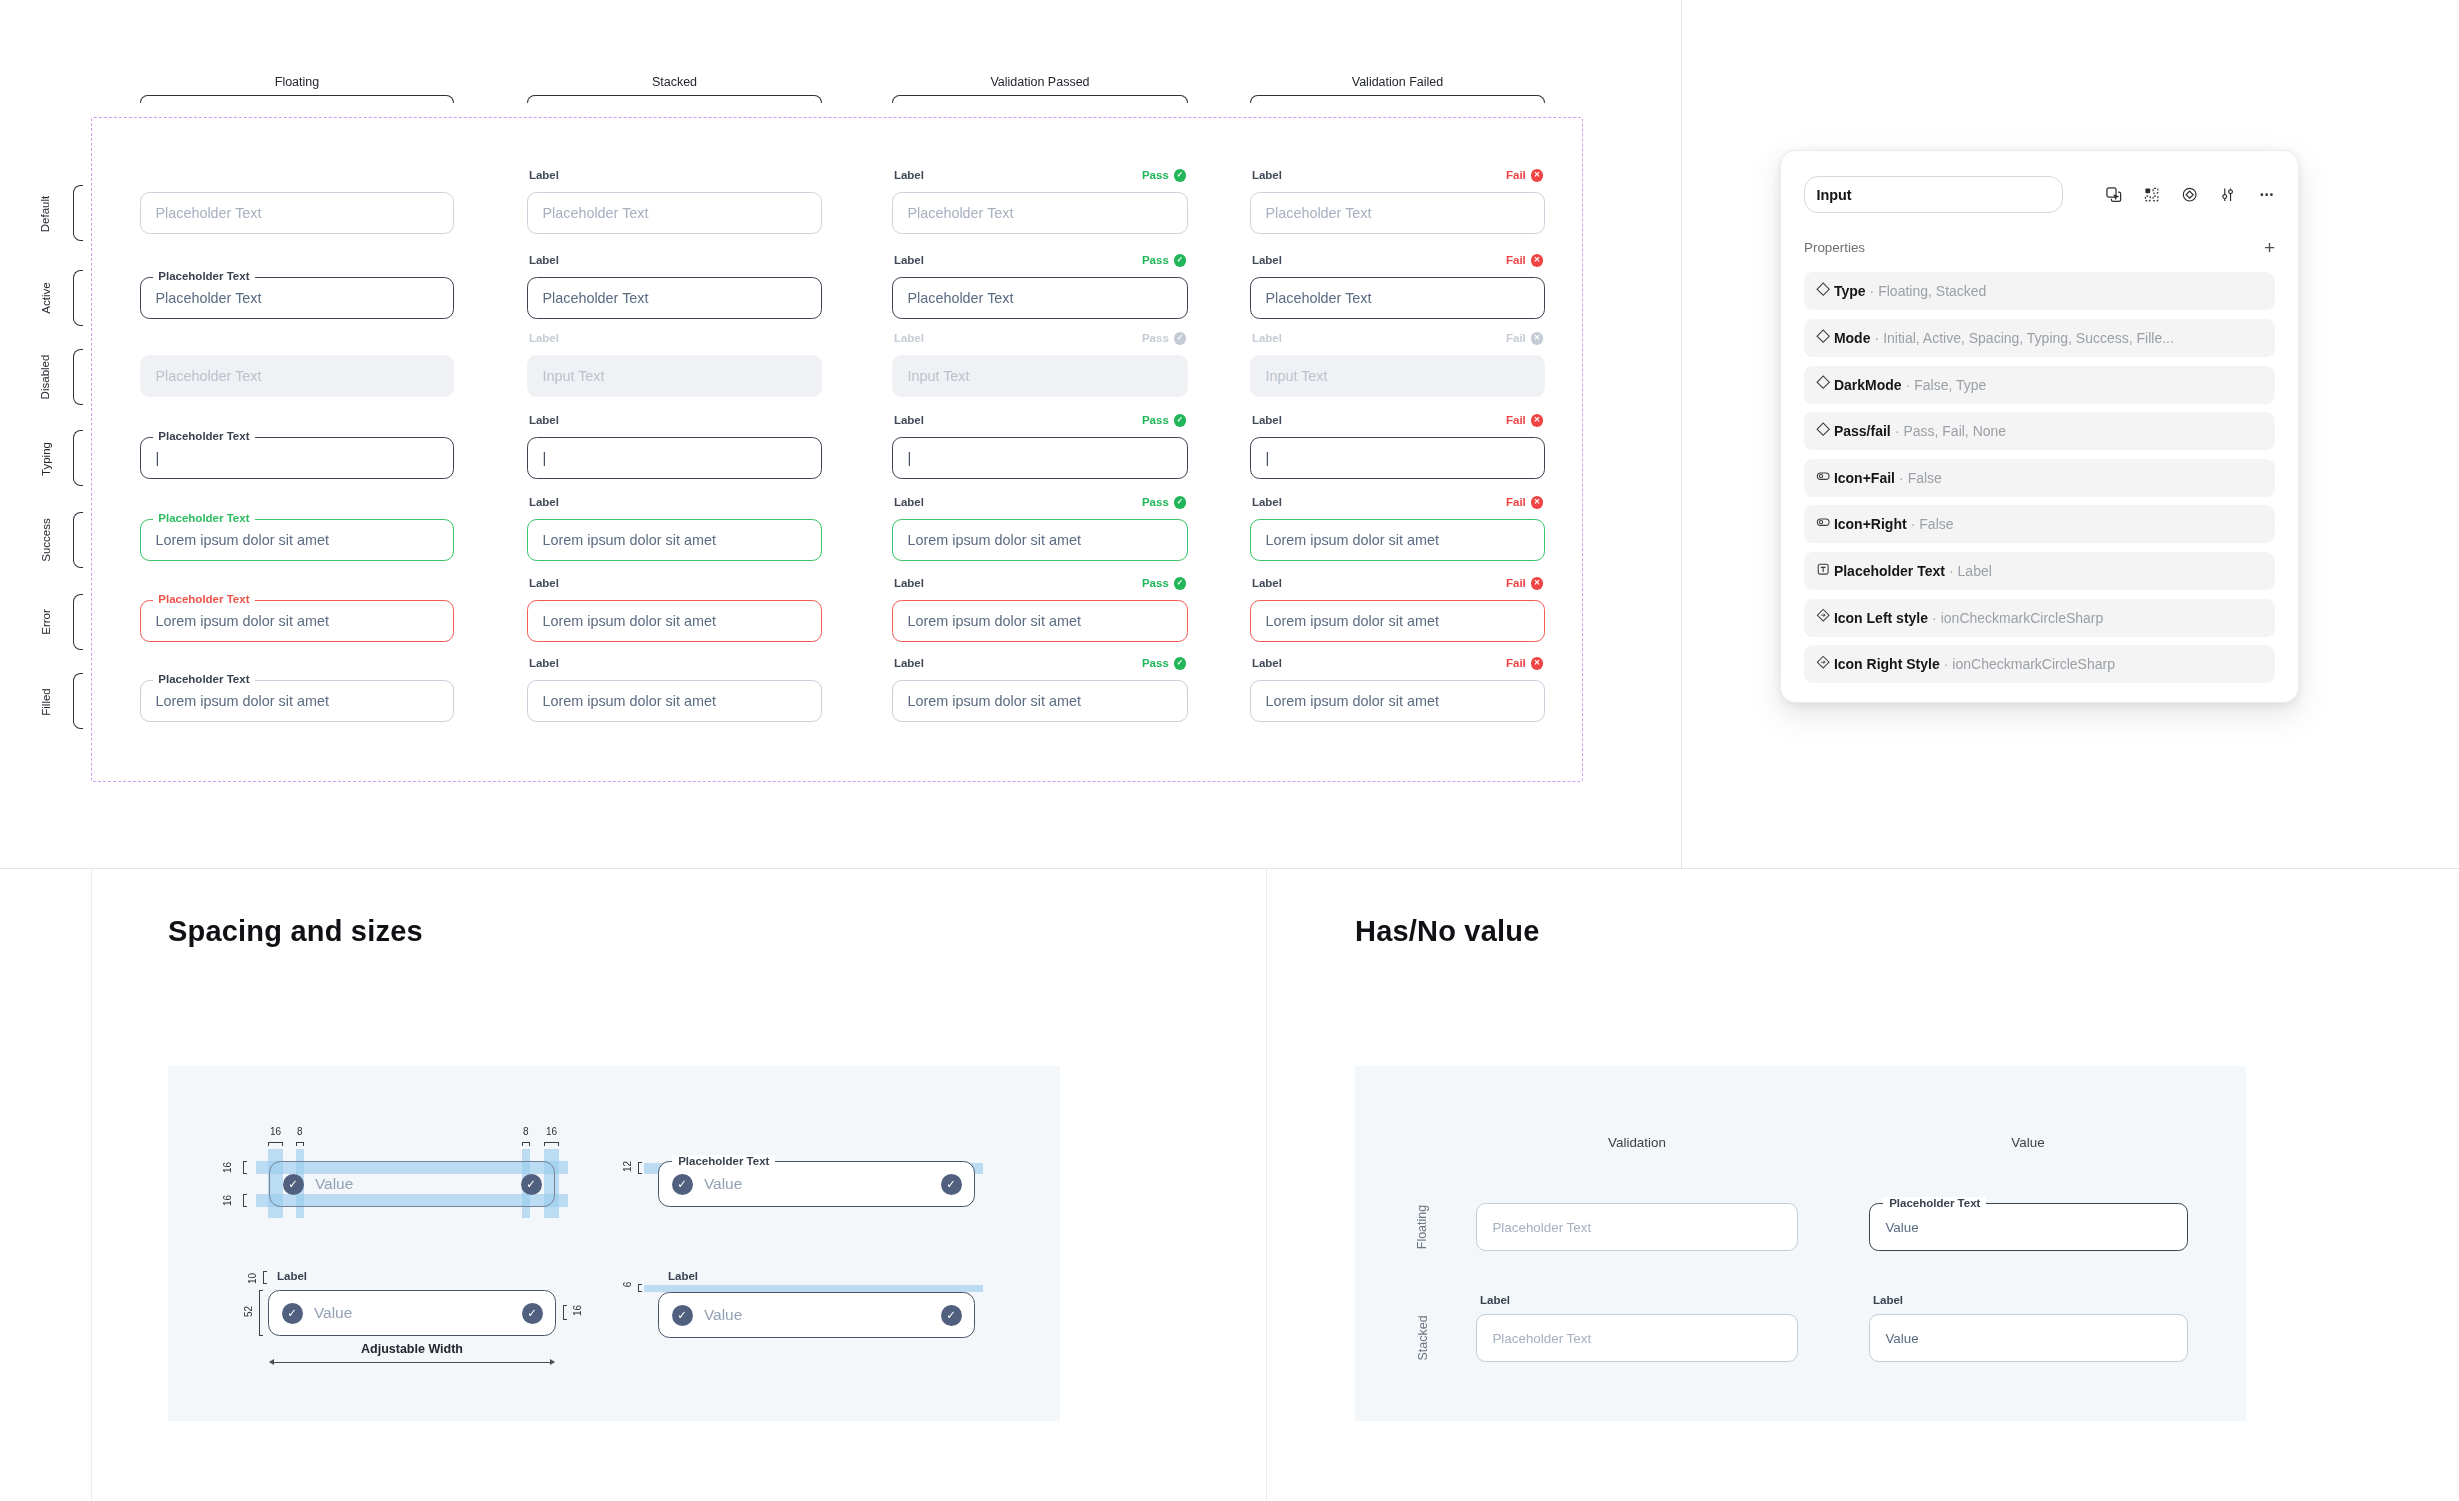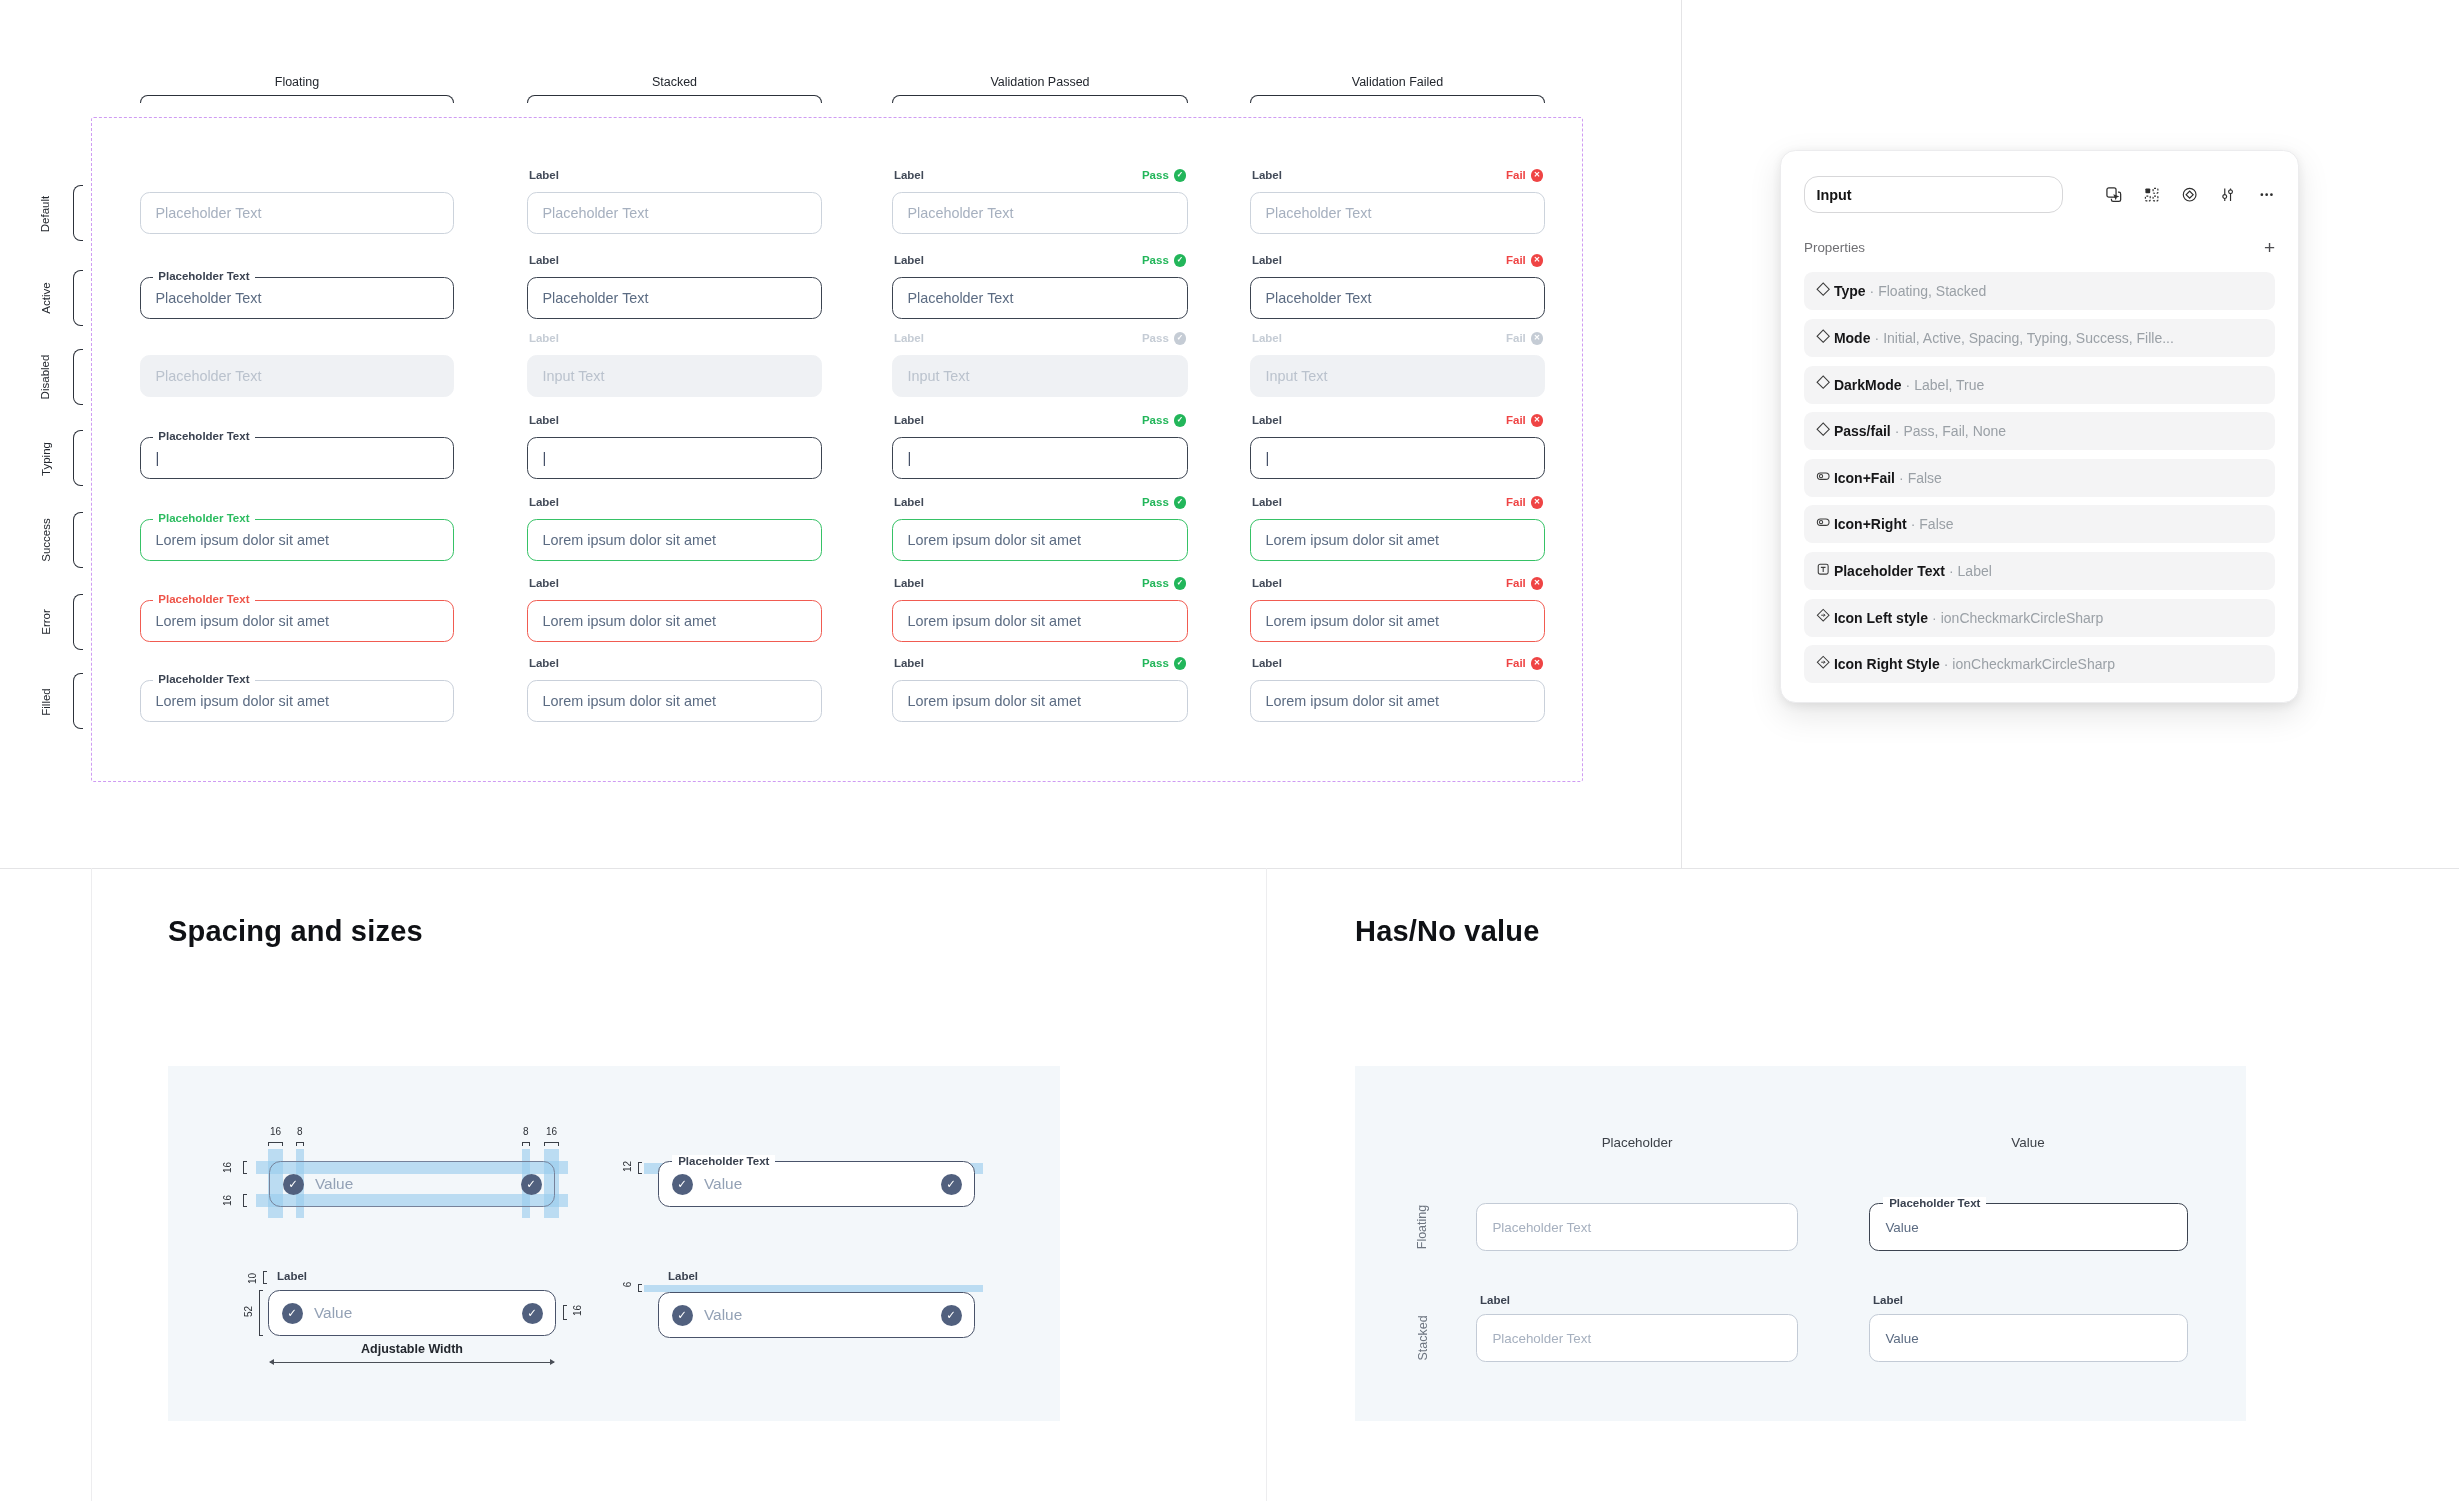--- a/index.html
+++ b/index.html
@@ -500,21 +500,21 @@
       <span class="prop-name">Mode</span>
       <span class="prop-sep">·</span>
       <span class="prop-vals">Initial, Active, Spacing, Typing, Success, Fille...</span>
     </div>
     <div class="prop-row">
       <span><svg width="14.4" height="14.4" viewBox="0 0 16 16" fill="none" stroke="#3c3c3c" stroke-width="1.2">
             <rect x="3.2" y="3.2" width="9.6" height="9.6" transform="rotate(45 8 8)"></rect>
           </svg></span>
       <span class="prop-name">DarkMode</span>
       <span class="prop-sep">·</span>
-      <span class="prop-vals">Label, True</span>
+      <span class="prop-vals">False, Type</span>
     </div>
     <div class="prop-row">
       <span><svg width="14.4" height="14.4" viewBox="0 0 16 16" fill="none" stroke="#3c3c3c" stroke-width="1.2">
             <rect x="3.2" y="3.2" width="9.6" height="9.6" transform="rotate(45 8 8)"></rect>
           </svg></span>
       <span class="prop-name">Pass/fail</span>
       <span class="prop-sep">·</span>
       <span class="prop-vals">Pass, Fail, None</span>
     </div>
     <div class="prop-row">
@@ -624,21 +624,21 @@
     <div class="dfld" style="left:490px; top:226px; width:317px; height:46px; border:1.3px solid #49536a;">
       <span class="ck">✓</span>
       <span class="dval">Value</span>
       <span class="ck" style="margin-left:auto;">✓</span>
     </div>
   </div>
 
   <div class="sec-title" style="left:1355px; top:915px;">Has/No value</div>
 
   <div class="panel" style="left:1355px; width:891px;">
-    <div class="pcol-head" style="left:205px; top:69px;">Placeholder</div>
+    <div class="pcol-head" style="left:205px; top:69px;">Validation</div>
     <div class="pcol-head" style="left:596px; top:69px;">Value</div>
 
     <div class="prow-label" style="left:53px; top:118px;">
         <span>Floating</span>
       </div>
     <div class="lfld" style="left:121px; top:137px; width:322px;">
       <span class="ph">Placeholder Text</span>
     </div>
     <div class="lfld dark" style="left:514px; top:137px; width:319px;">
       <span class="dnotch">Placeholder Text</span>

